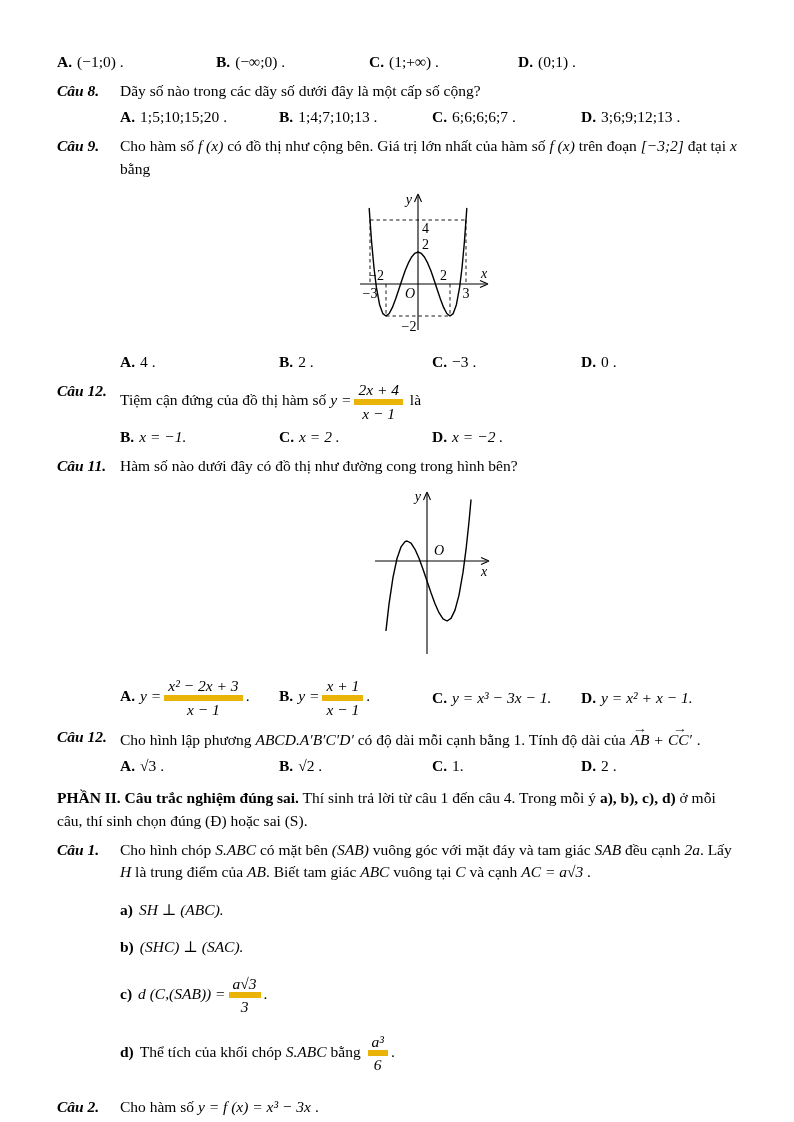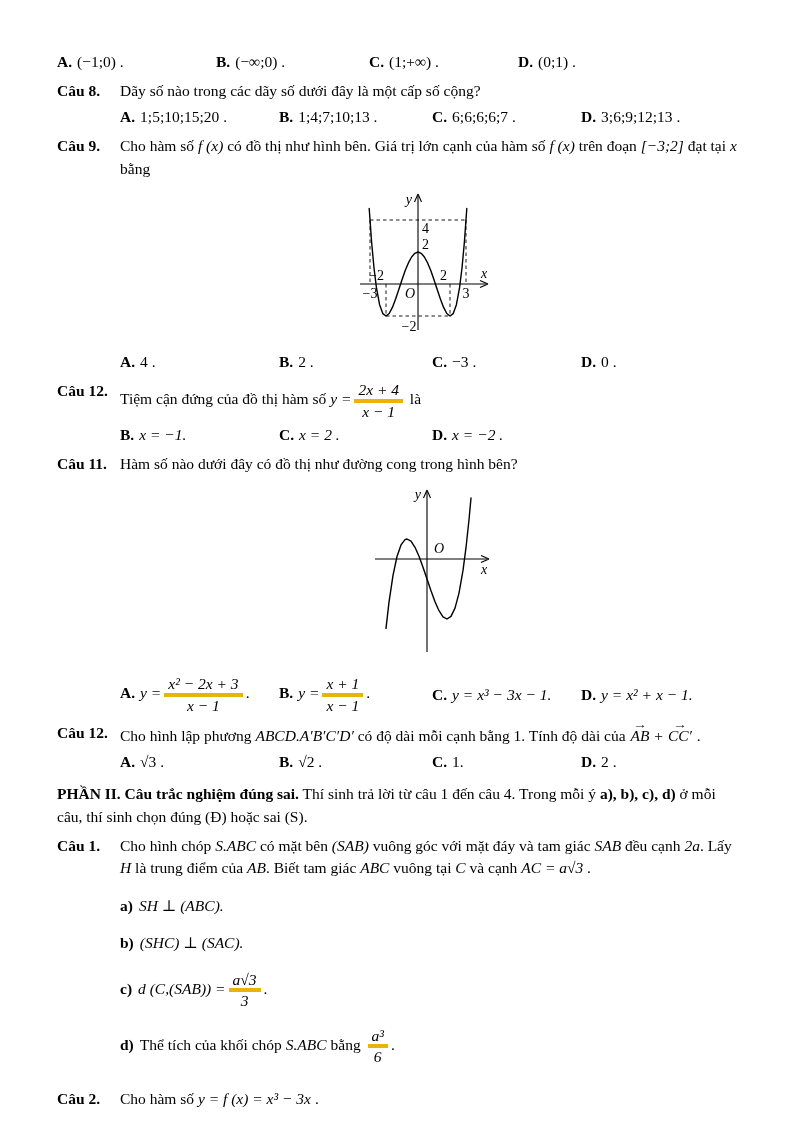--- a/index.html
+++ b/index.html
@@ -3,30 +3,30 @@
 <meta charset="utf-8">
 <style>
   html,body{margin:0;padding:0;background:#e8e8e8;}
   .page{
     width:794px;min-height:1122px;margin:0 auto;background:#fff;
     box-sizing:border-box;padding:48px 57px 40px 57px;
     font-family:"Liberation Serif","DejaVu Serif",serif;
     font-size:15.5px;line-height:1.45;color:#000;
   }
   .qrow{display:flex;margin-top:7px;align-items:flex-start;}
-  .qlabel{flex:0 0 63px;font-weight:bold;}
+  .qlabel{flex:0 0 63px;font-weight:bold;font-style:italic;}
   .qbody{flex:1;min-width:0;}
   .qtext{margin-bottom:2px;}
   .opts{display:grid;grid-template-columns:159px 153px 149px 1fr;margin-top:3px;align-items:center;}
   .opts-top{}
   .opt{white-space:nowrap;}
   .ol{font-weight:bold;margin-right:5px;}
   .mi{font-style:italic;}
   .frac{display:inline-block;vertical-align:middle;text-align:center;font-style:italic;line-height:1.12;margin:1px 3px;}
-  .frac .num{display:block;border-bottom:4px solid #eab308;padding:0 4px;}
+  .frac .num{display:block;border-bottom:6px solid #eab308;padding:0 4px;}
   .frac .den{display:block;padding:0 4px;}
   .vec{font-style:italic;position:relative;display:inline-block;padding:0 1px;margin-top:3px;}
   .vec::before{content:"→";position:absolute;top:-0.85em;left:50%;transform:translateX(-50%) scaleX(1.3);font-size:0.72em;font-style:normal;}
   .fig{text-align:center;margin:8px 0 6px 0;}
   .fig svg{overflow:visible;}
   .axis{stroke:#000;stroke-width:1.1;fill:none;}
   .curve{stroke:#000;stroke-width:1.4;fill:none;stroke-linejoin:round;stroke-linecap:round;}
   .dash{stroke:#000;stroke-width:0.9;fill:none;stroke-dasharray:3.5,3;}
   .glabel{font-family:"Liberation Serif",serif;font-size:14px;fill:#000;}
   .glabel.it{font-style:italic;}
@@ -56,21 +56,21 @@
         <span class="opt"><b class="ol">B.</b><span>1;4;7;10;13 .</span></span>
         <span class="opt"><b class="ol">C.</b><span>6;6;6;6;7 .</span></span>
         <span class="opt"><b class="ol">D.</b><span>3;6;9;12;13 .</span></span>
       </div>
     </div>
   </div>
 
   <div class="qrow">
     <span class="qlabel">Câu 9.</span>
     <div class="qbody">
-      <div class="qtext"><span>Cho hàm số </span><span class="mi">f (x)</span><span> có đồ thị như hình bên. Giá trị lớn cạnh của hàm số </span><span class="mi">f (x)</span><span> trên đoạn </span><span class="mi">[−3;2]</span><span> đạt tại </span><span class="mi">x</span><span> bằng</span></div>
+      <div class="qtext"><span>Cho hàm số </span><span class="mi">f (x)</span><span> có đồ thị như cộng bên. Giá trị lớn nhất của hàm số </span><span class="mi">f (x)</span><span> trên đoạn </span><span class="mi">[−3;2]</span><span> đạt tại </span><span class="mi">x</span><span> bằng</span></div>
 
       <div class="fig">
         <svg width="206" height="150" viewBox="0 0 206 150">
 
           <path class="axis" d="M34,96 H160"></path>
           <path class="axis" d="M162,96 l-8,-3.5 M162,96 l-8,3.5"></path>
           <path class="axis" d="M92,142 V8"></path>
           <path class="axis" d="M92,6 l-3.5,8 M92,6 l3.5,8"></path>
 
           <path class="dash" d="M44,32 H140 M44,32 V96 M140,32 V96 M60,96 V128 M124,96 V128 M60,128 H124"></path>

